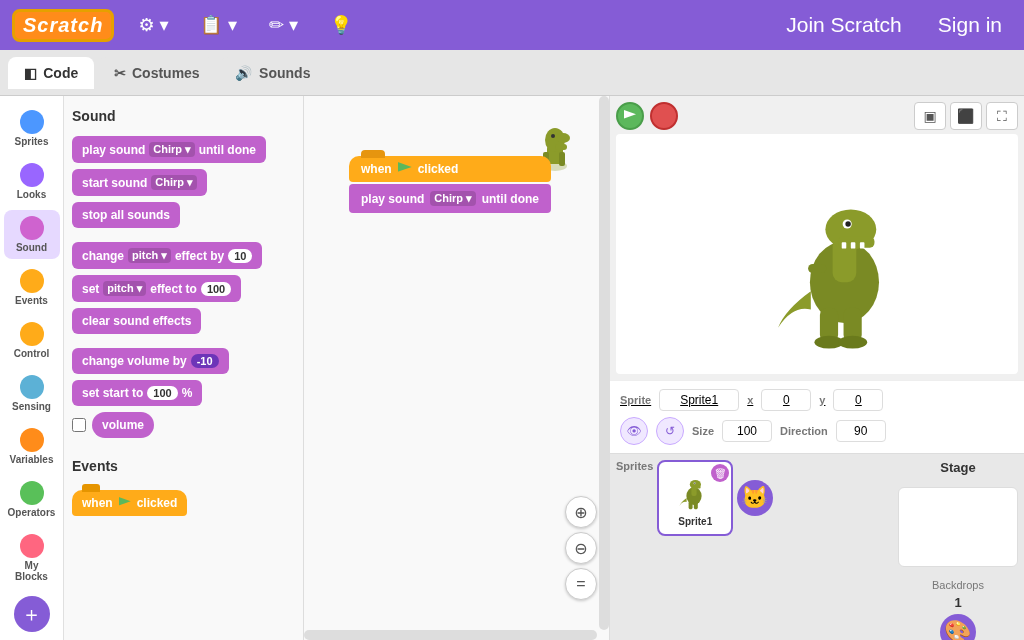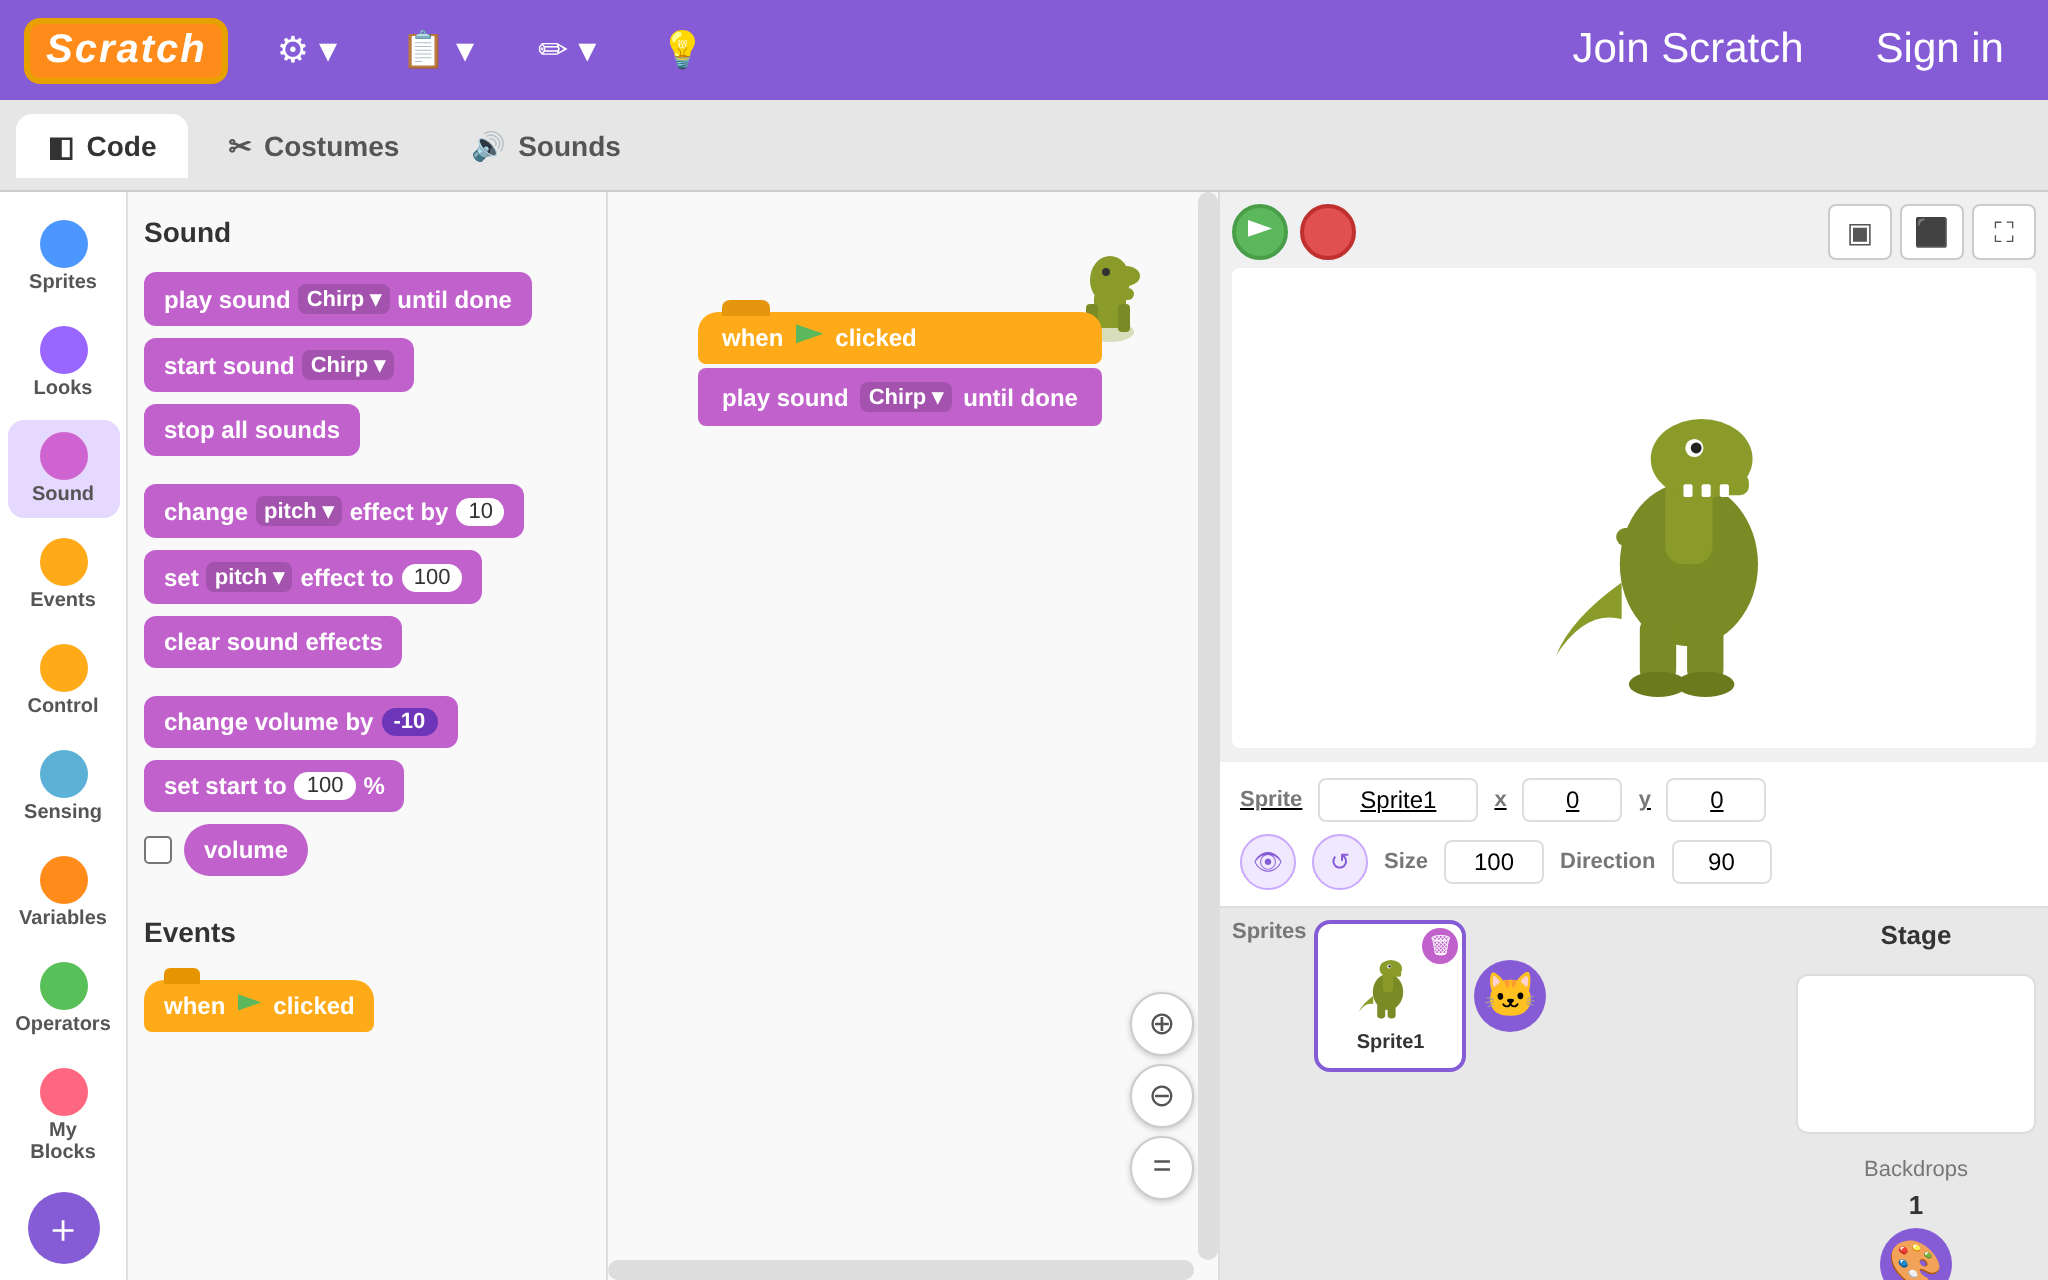--- a/index.html
+++ b/index.html
@@ -171,21 +171,21 @@
       align-items: center;
       gap: 2px;
       font-size: 11px;
     }
     .block-value {
       background: white;
       color: #333;
       border-radius: 20px;
       padding: 1px 6px;
       font-size: 11px;
-      font-weight: 400;
+      font-weight: 700;
     }
     .block-value-neg {
       background: #6d35b8;
       color: white;
       border-radius: 20px;
       padding: 1px 6px;
       font-size: 11px;
     }
 
     

